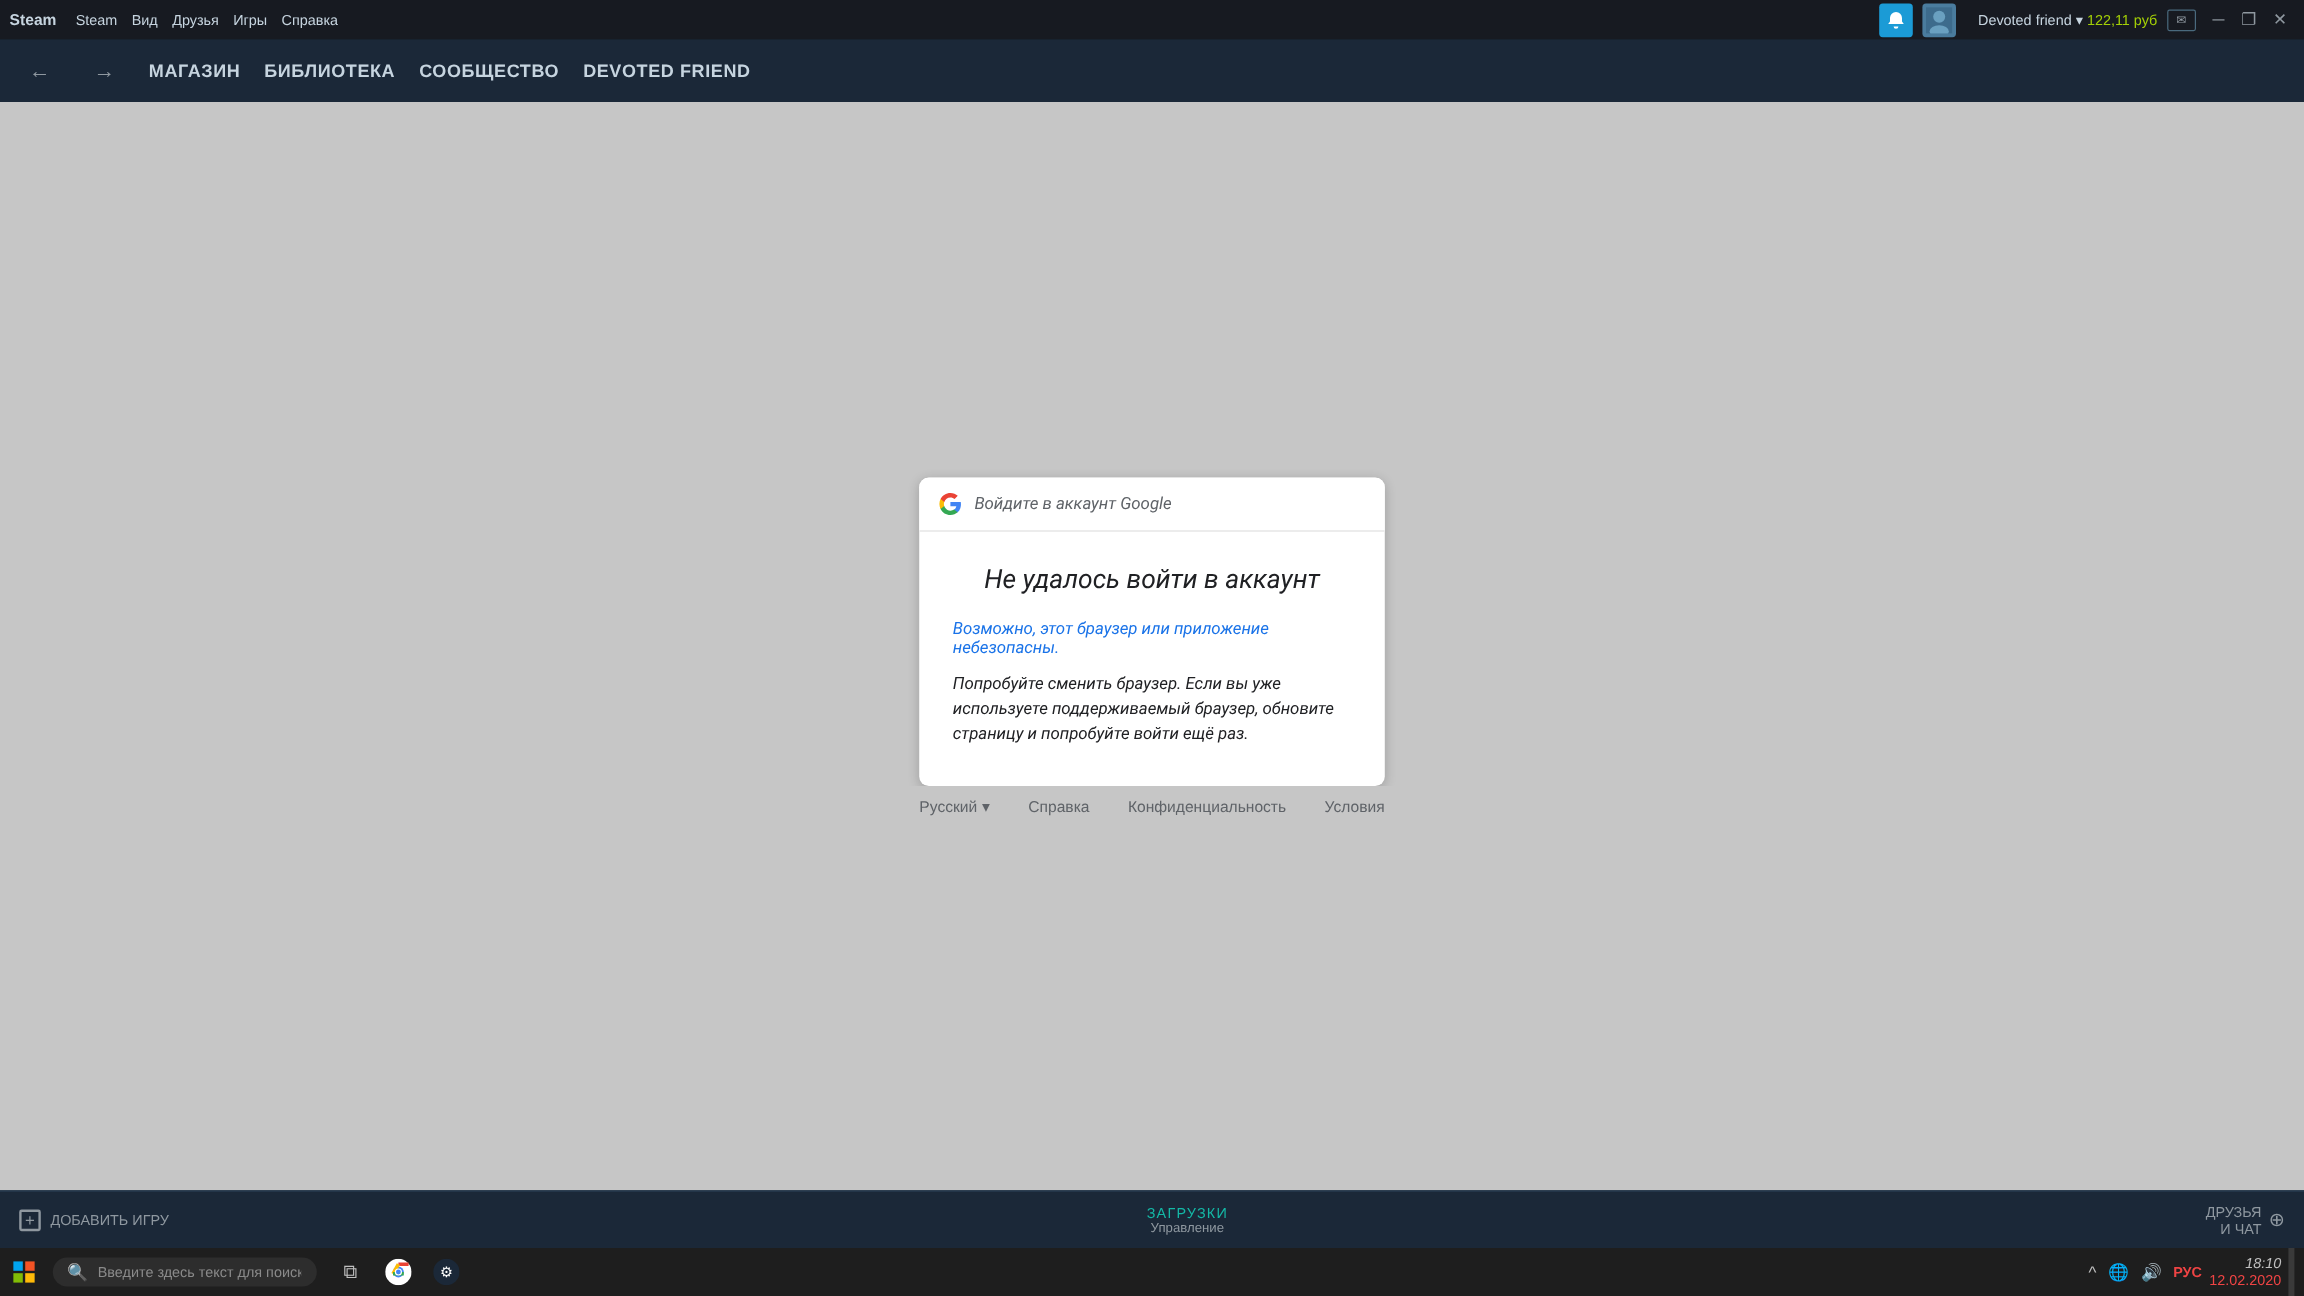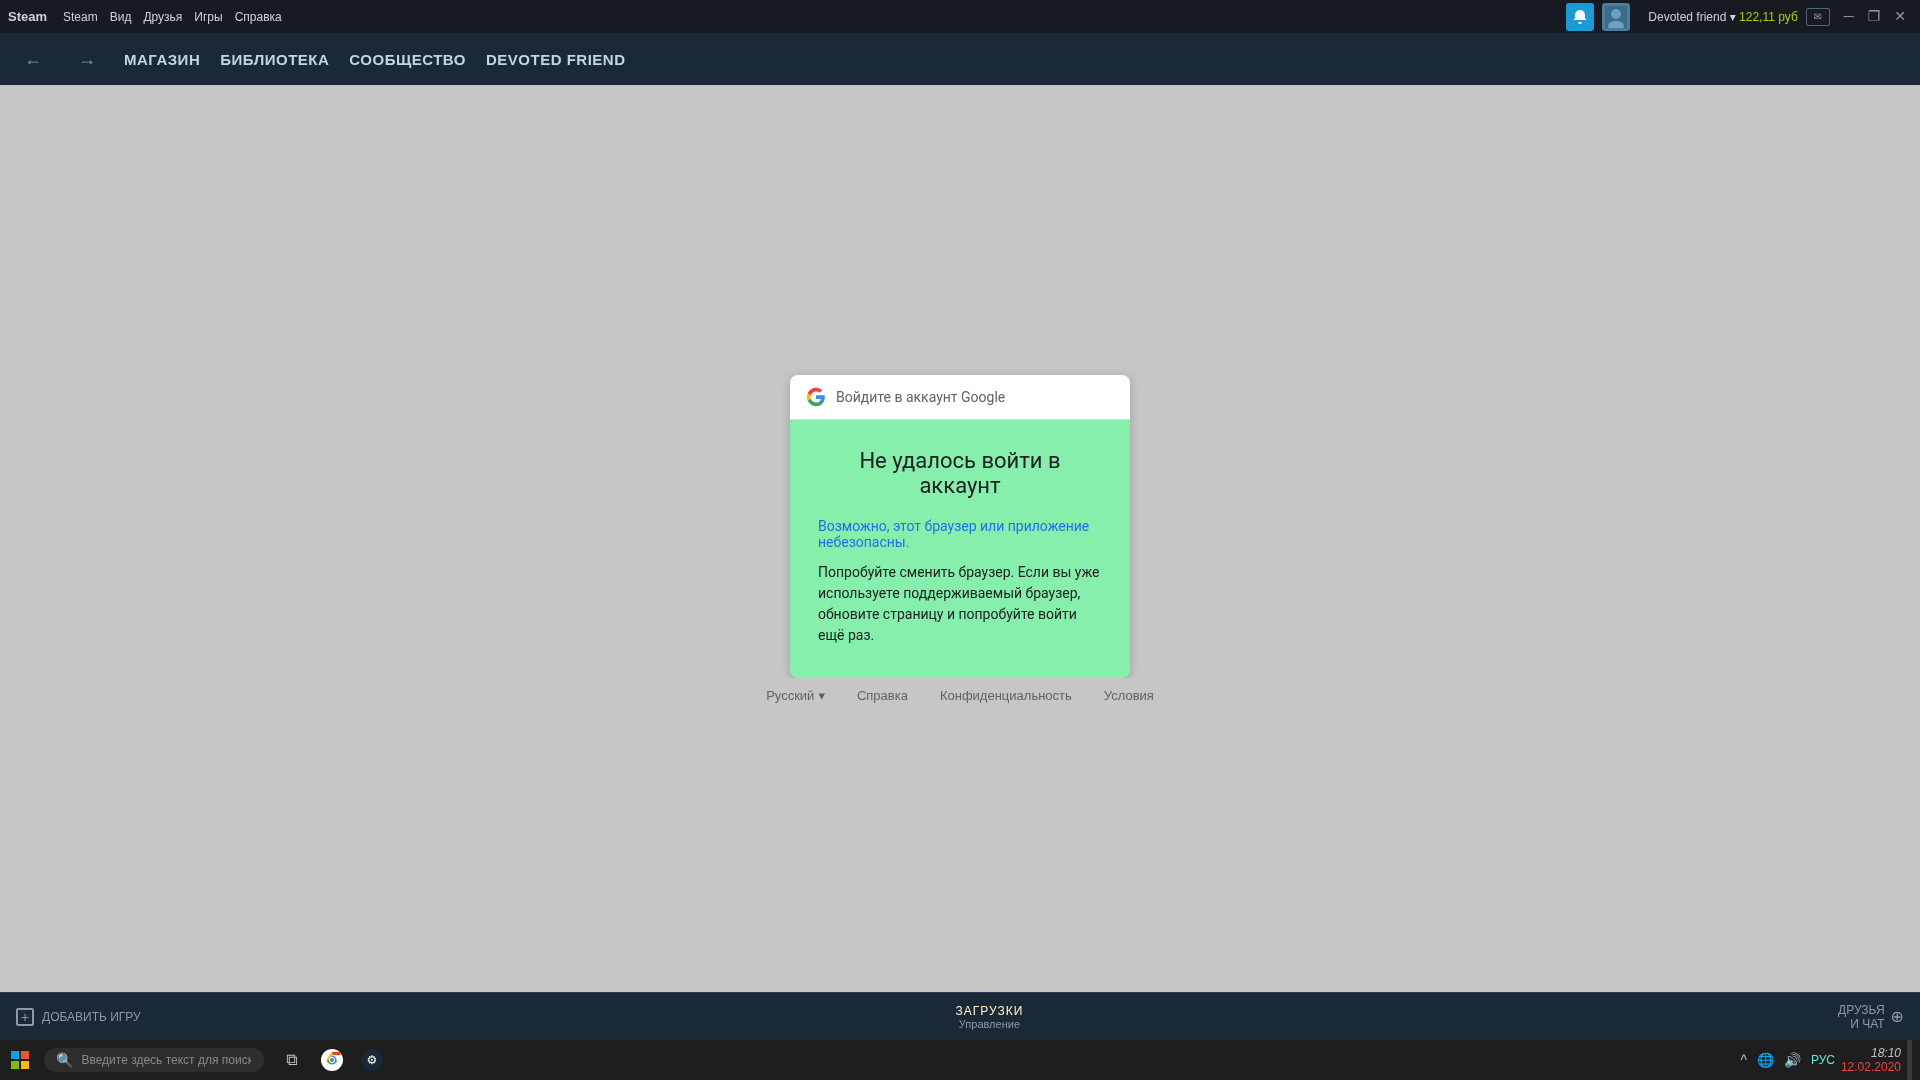--- a/index.html
+++ b/index.html
@@ -107,25 +107,26 @@
       font-size: 15px;
       font-weight: bold;
       letter-spacing: 0.5px;
       cursor: pointer;
       text-decoration: none;
       text-transform: uppercase;
     }
 
     
     #google-card {
-      width: 340px;
-      background: #86efac;
+      width: 388px;
+      background: #ffffff;
       border-radius: 8px;
       box-shadow: 0 2px 10px rgba(0,0,0,0.2);
       overflow: hidden;
+      font-style: italic;
     }
     #google-card-header {
       display: flex;
       align-items: center;
       gap: 10px;
       padding: 12px 16px;
       border-bottom: 1px solid #e0e0e0;
       background: #fff;
     }
     #google-logo {
@@ -187,21 +188,21 @@
       border-radius: 2px;
       display: flex; align-items: center; justify-content: center;
       font-size: 14px;
       color: #8f98a0;
     }
     #downloads-center {
       text-align: center;
       cursor: pointer;
     }
     #downloads-label {
-      color: #fef9c3;
+      color: #14b8a6;
       font-size: 12px;
       letter-spacing: 1px;
       text-transform: uppercase;
     }
     #downloads-sublabel {
       color: #8f98a0;
       font-size: 11px;
     }
     #friends-btn {
       display: flex;
@@ -303,23 +304,24 @@
       align-items: center;
       gap: 4px;
     }
     .tray-icon {
       font-size: 14px;
       color: #c0c0c0;
       cursor: pointer;
       padding: 0 3px;
     }
     #lang-indicator {
-      color: #5eead4;
-      font-size: 12px;
-      cursor: pointer;
+      color: #ef4444;
+      font-size: 12px;
+      cursor: pointer;
+      font-weight: bold;
     }
     #clock {
       text-align: right;
       cursor: pointer;
     }
     #clock-time { color: #c0c0c0; font-size: 12px; font-style: italic; }
     #clock-date { color: #ef4444; font-size: 12px; }
     #show-desktop {
       width: 5px; height: 40px;
       background: #3a3a3a;

